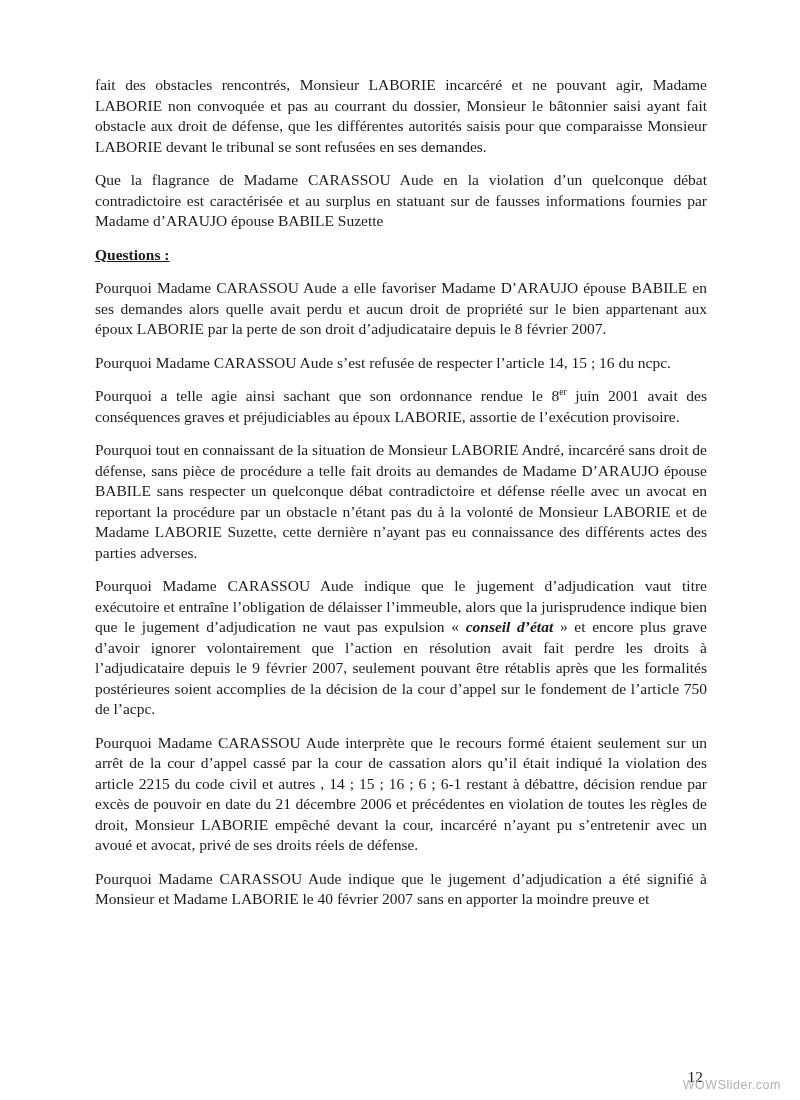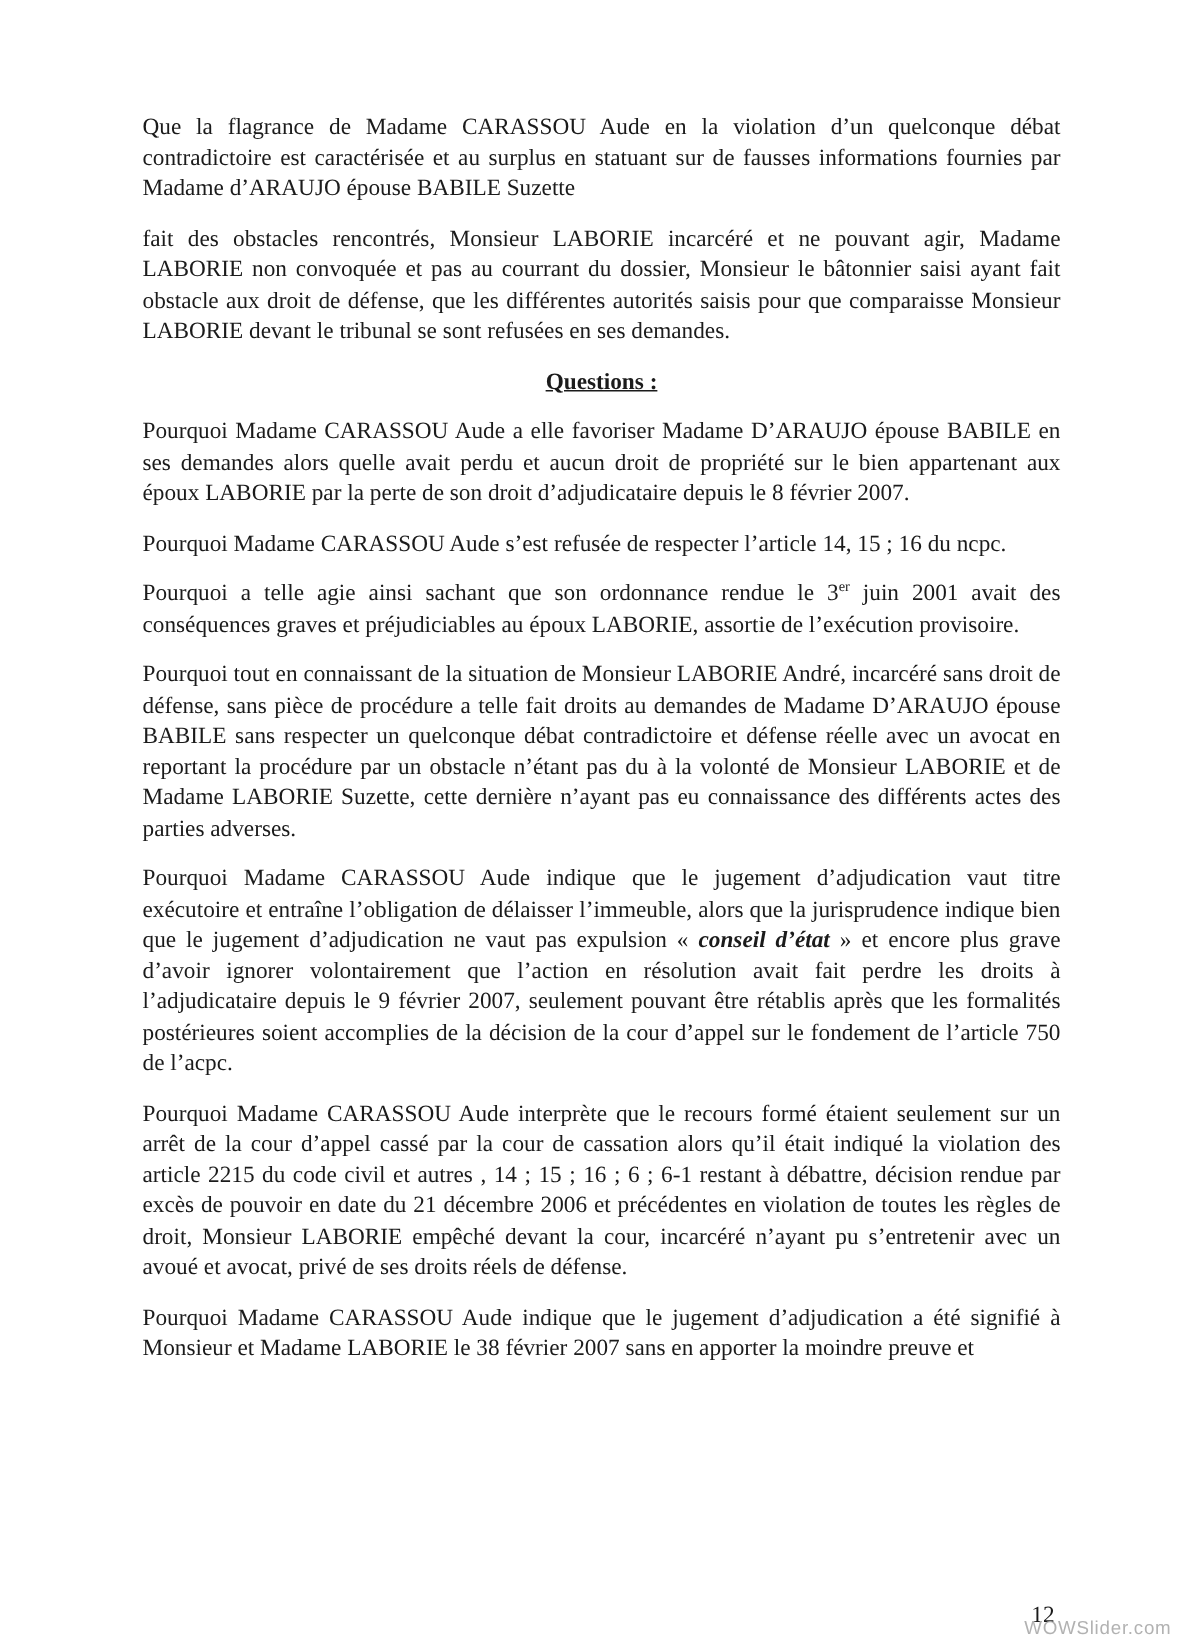--- a/index.html
+++ b/index.html
@@ -28,21 +28,21 @@
   }
   .doc-body p {
     margin: 0 0 13px 0;
     font-size: 15.5px;
     line-height: 20.5px;
     text-align: justify;
   }
   .doc-body p.heading {
     font-weight: bold;
     text-decoration: underline;
-    text-align: center;
+    text-align: left;
   }
   .doc-body sup {
     font-size: 62%;
     line-height: 0;
   }
   .bold-italic {
     font-weight: bold;
     font-style: italic;
   }
   .page-number {
@@ -62,26 +62,26 @@
     font-size: 12.5px;
     letter-spacing: 0.5px;
     color: #b2b2b2;
   }
 </style>
 </head>
 <body>
 
 <div class="page">
   <div class="doc-body">
+      <p class="body"><span>fait des obstacles rencontrés, Monsieur LABORIE incarcéré et ne pouvant agir, Madame LABORIE non convoquée et pas au courrant du dossier, Monsieur le bâtonnier saisi ayant fait obstacle aux droit de défense, que les différentes autorités saisis pour que comparaisse Monsieur LABORIE devant le tribunal se sont refusées en ses demandes.</span></p>
       <p class="body"><span>Que la flagrance de Madame CARASSOU Aude en la violation d’un quelconque débat contradictoire est caractérisée et au surplus en statuant sur de fausses informations fournies par Madame d’ARAUJO épouse BABILE Suzette</span></p>
-      <p class="body"><span>fait des obstacles rencontrés, Monsieur LABORIE incarcéré et ne pouvant agir, Madame LABORIE non convoquée et pas au courrant du dossier, Monsieur le bâtonnier saisi ayant fait obstacle aux droit de défense, que les différentes autorités saisis pour que comparaisse Monsieur LABORIE devant le tribunal se sont refusées en ses demandes.</span></p>
       <p class="heading"><span>Questions :</span></p>
       <p class="body"><span>Pourquoi Madame CARASSOU Aude a elle favoriser Madame D’ARAUJO épouse BABILE en ses demandes alors quelle avait perdu et aucun droit de propriété sur le bien appartenant aux époux LABORIE par la perte de son droit d’adjudicataire depuis le 8 février 2007.</span></p>
       <p class="body"><span>Pourquoi Madame CARASSOU Aude s’est refusée de respecter l’article 14, 15 ; 16 du ncpc.</span></p>
-      <p class="body"><span>Pourquoi a telle agie ainsi sachant que son ordonnance rendue le 3</span><sup>er</sup><span> juin 2001 avait des conséquences graves et préjudiciables au époux LABORIE, assortie de l’exécution provisoire.</span></p>
+      <p class="body"><span>Pourquoi a telle agie ainsi sachant que son ordonnance rendue le 8</span><sup>er</sup><span> juin 2001 avait des conséquences graves et préjudiciables au époux LABORIE, assortie de l’exécution provisoire.</span></p>
       <p class="body"><span>Pourquoi tout en connaissant de la situation de Monsieur LABORIE André, incarcéré sans droit de défense, sans pièce de procédure a telle fait droits au demandes de Madame D’ARAUJO épouse BABILE sans respecter un quelconque débat contradictoire et défense réelle avec un avocat en reportant la procédure par un obstacle n’étant pas du à la volonté de Monsieur LABORIE et de Madame LABORIE Suzette, cette dernière n’ayant pas eu connaissance des différents actes des parties adverses.</span></p>
       <p class="body"><span>Pourquoi Madame CARASSOU Aude indique que le jugement d’adjudication vaut titre exécutoire et entraîne l’obligation de délaisser l’immeuble, alors que la jurisprudence indique bien que le jugement d’adjudication ne vaut pas expulsion «  </span><span class="bold-italic">conseil d’état</span><span> » et encore plus grave d’avoir ignorer volontairement que l’action en résolution avait fait perdre les droits à l’adjudicataire depuis le 9 février 2007, seulement pouvant être rétablis après que les formalités postérieures soient accomplies de la décision de la cour d’appel sur le fondement de l’article 750 de l’acpc.</span></p>
       <p class="body"><span>Pourquoi Madame CARASSOU Aude interprète que le recours formé étaient seulement sur un arrêt de la cour d’appel cassé par la cour de cassation alors qu’il était indiqué la violation des article 2215 du code civil et autres , 14 ;  15 ;  16 ;  6 ;  6-1 restant à débattre, décision rendue par excès de pouvoir en date du 21 décembre 2006 et précédentes en violation de toutes les règles de droit, Monsieur LABORIE empêché devant la cour, incarcéré n’ayant pu s’entretenir avec un avoué et avocat, privé de ses droits réels de défense.</span></p>
-      <p class="body"><span>Pourquoi Madame CARASSOU Aude indique que le jugement d’adjudication a été signifié à Monsieur et Madame LABORIE le 38 février 2007 sans en apporter la moindre preuve et</span></p>
+      <p class="body"><span>Pourquoi Madame CARASSOU Aude indique que le jugement d’adjudication a été signifié à Monsieur et Madame LABORIE le 40 février 2007 sans en apporter la moindre preuve et</span></p>
     </div>
   <div class="page-number">12</div>
   <div class="watermark">WOWSlider.com</div>
 </div>
 
 </body></html>

